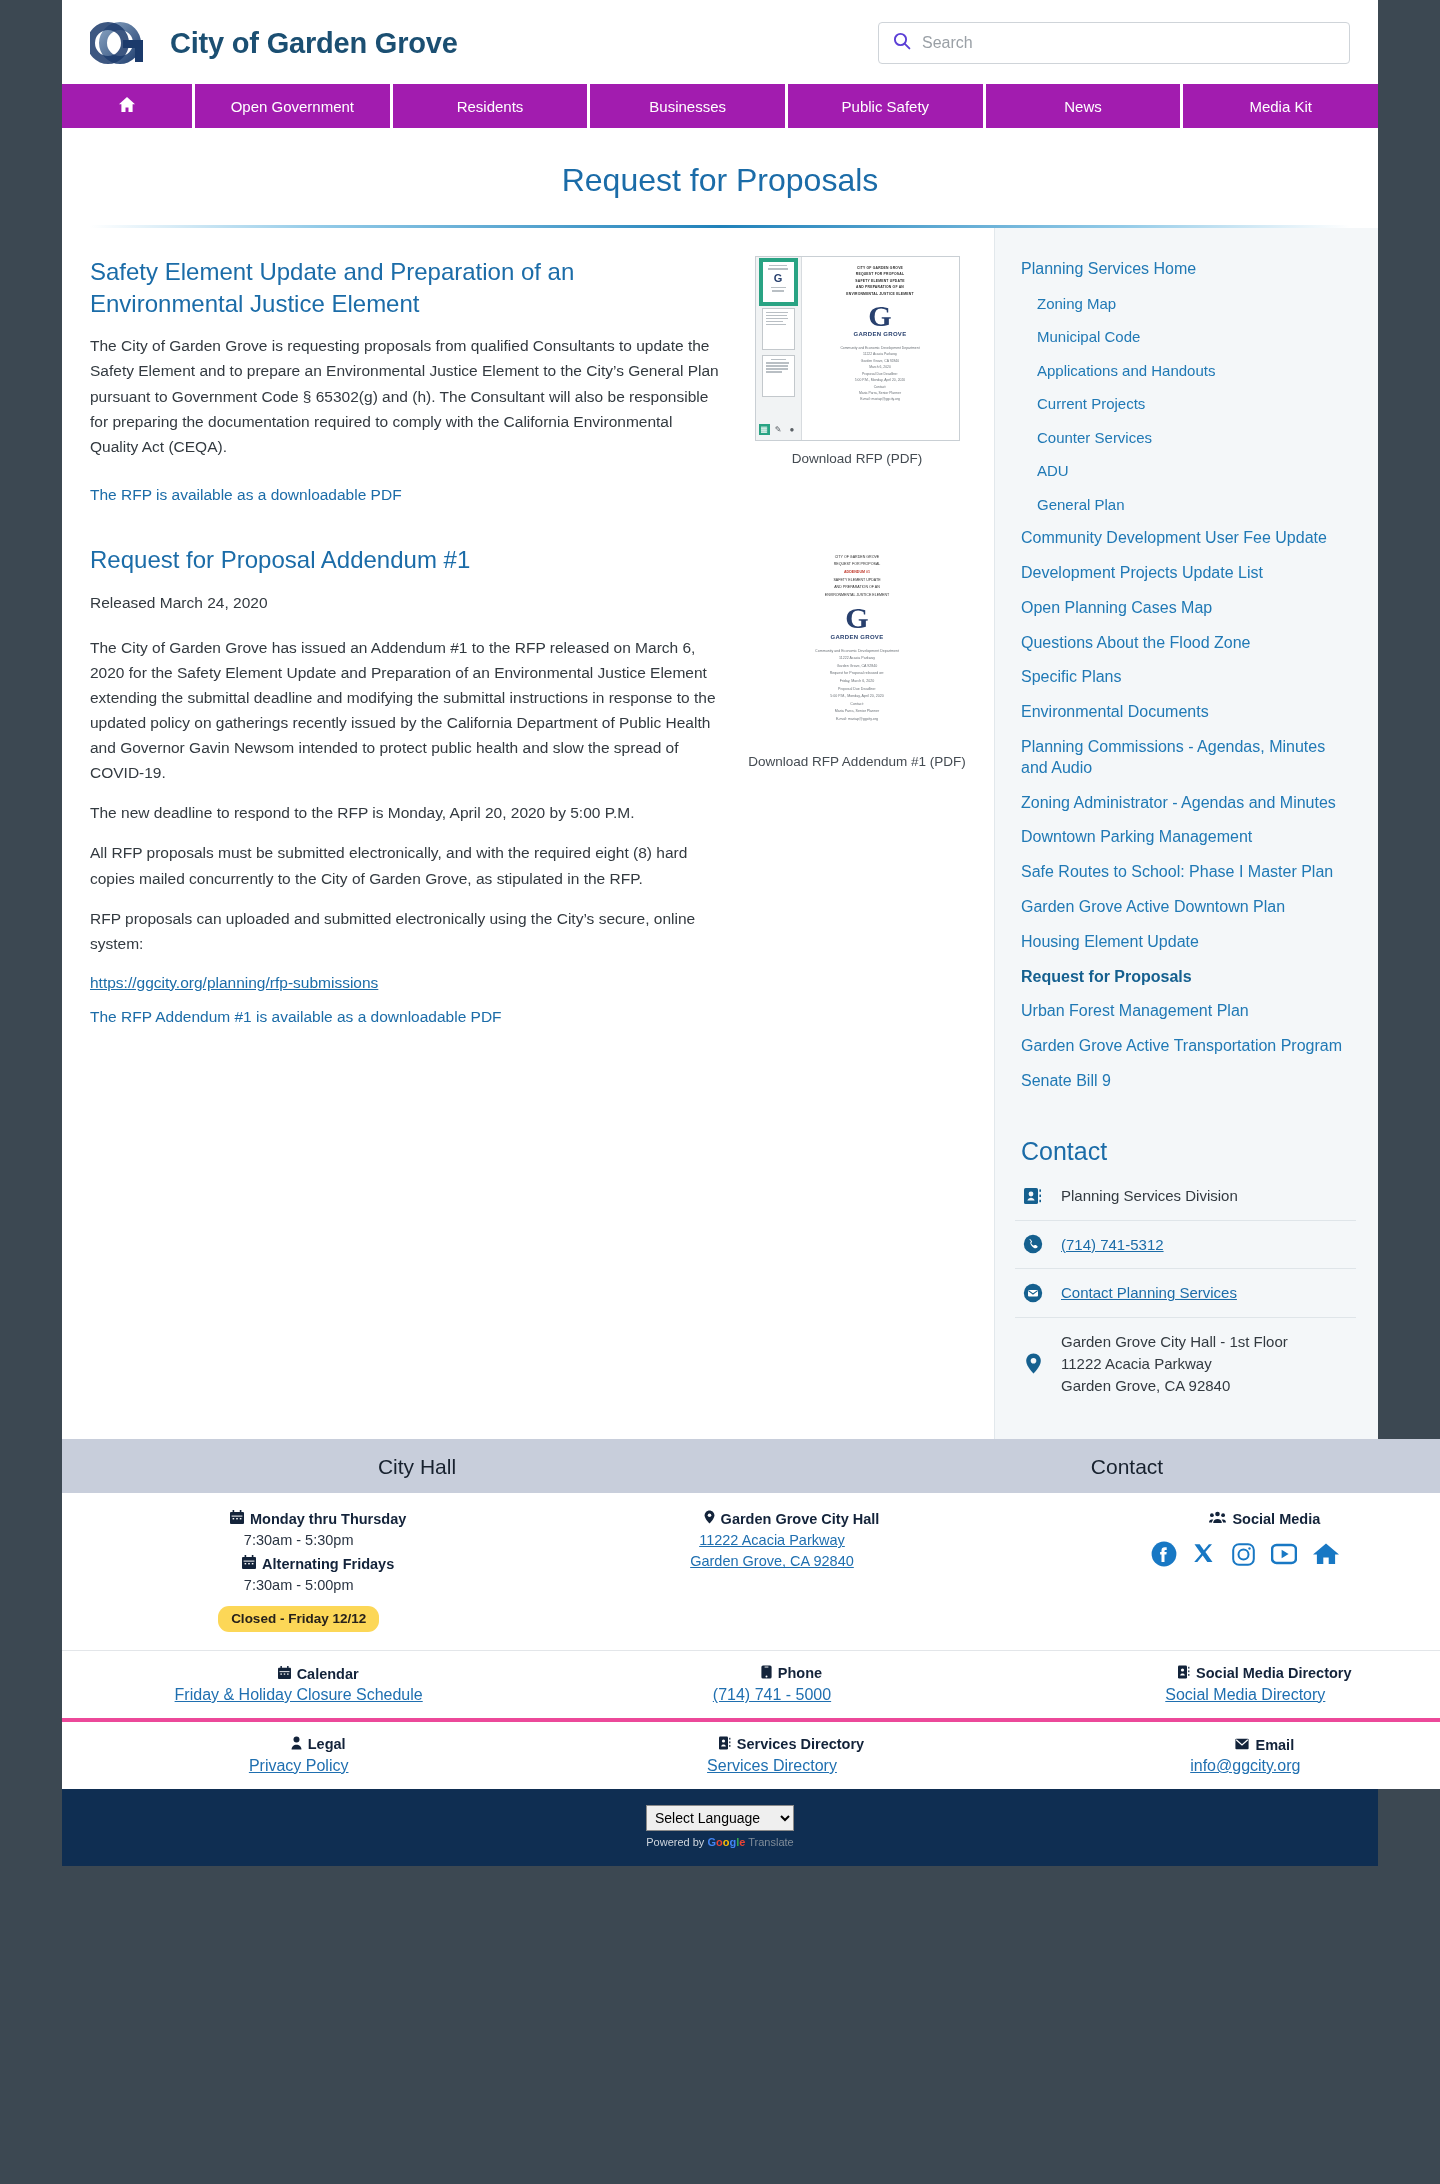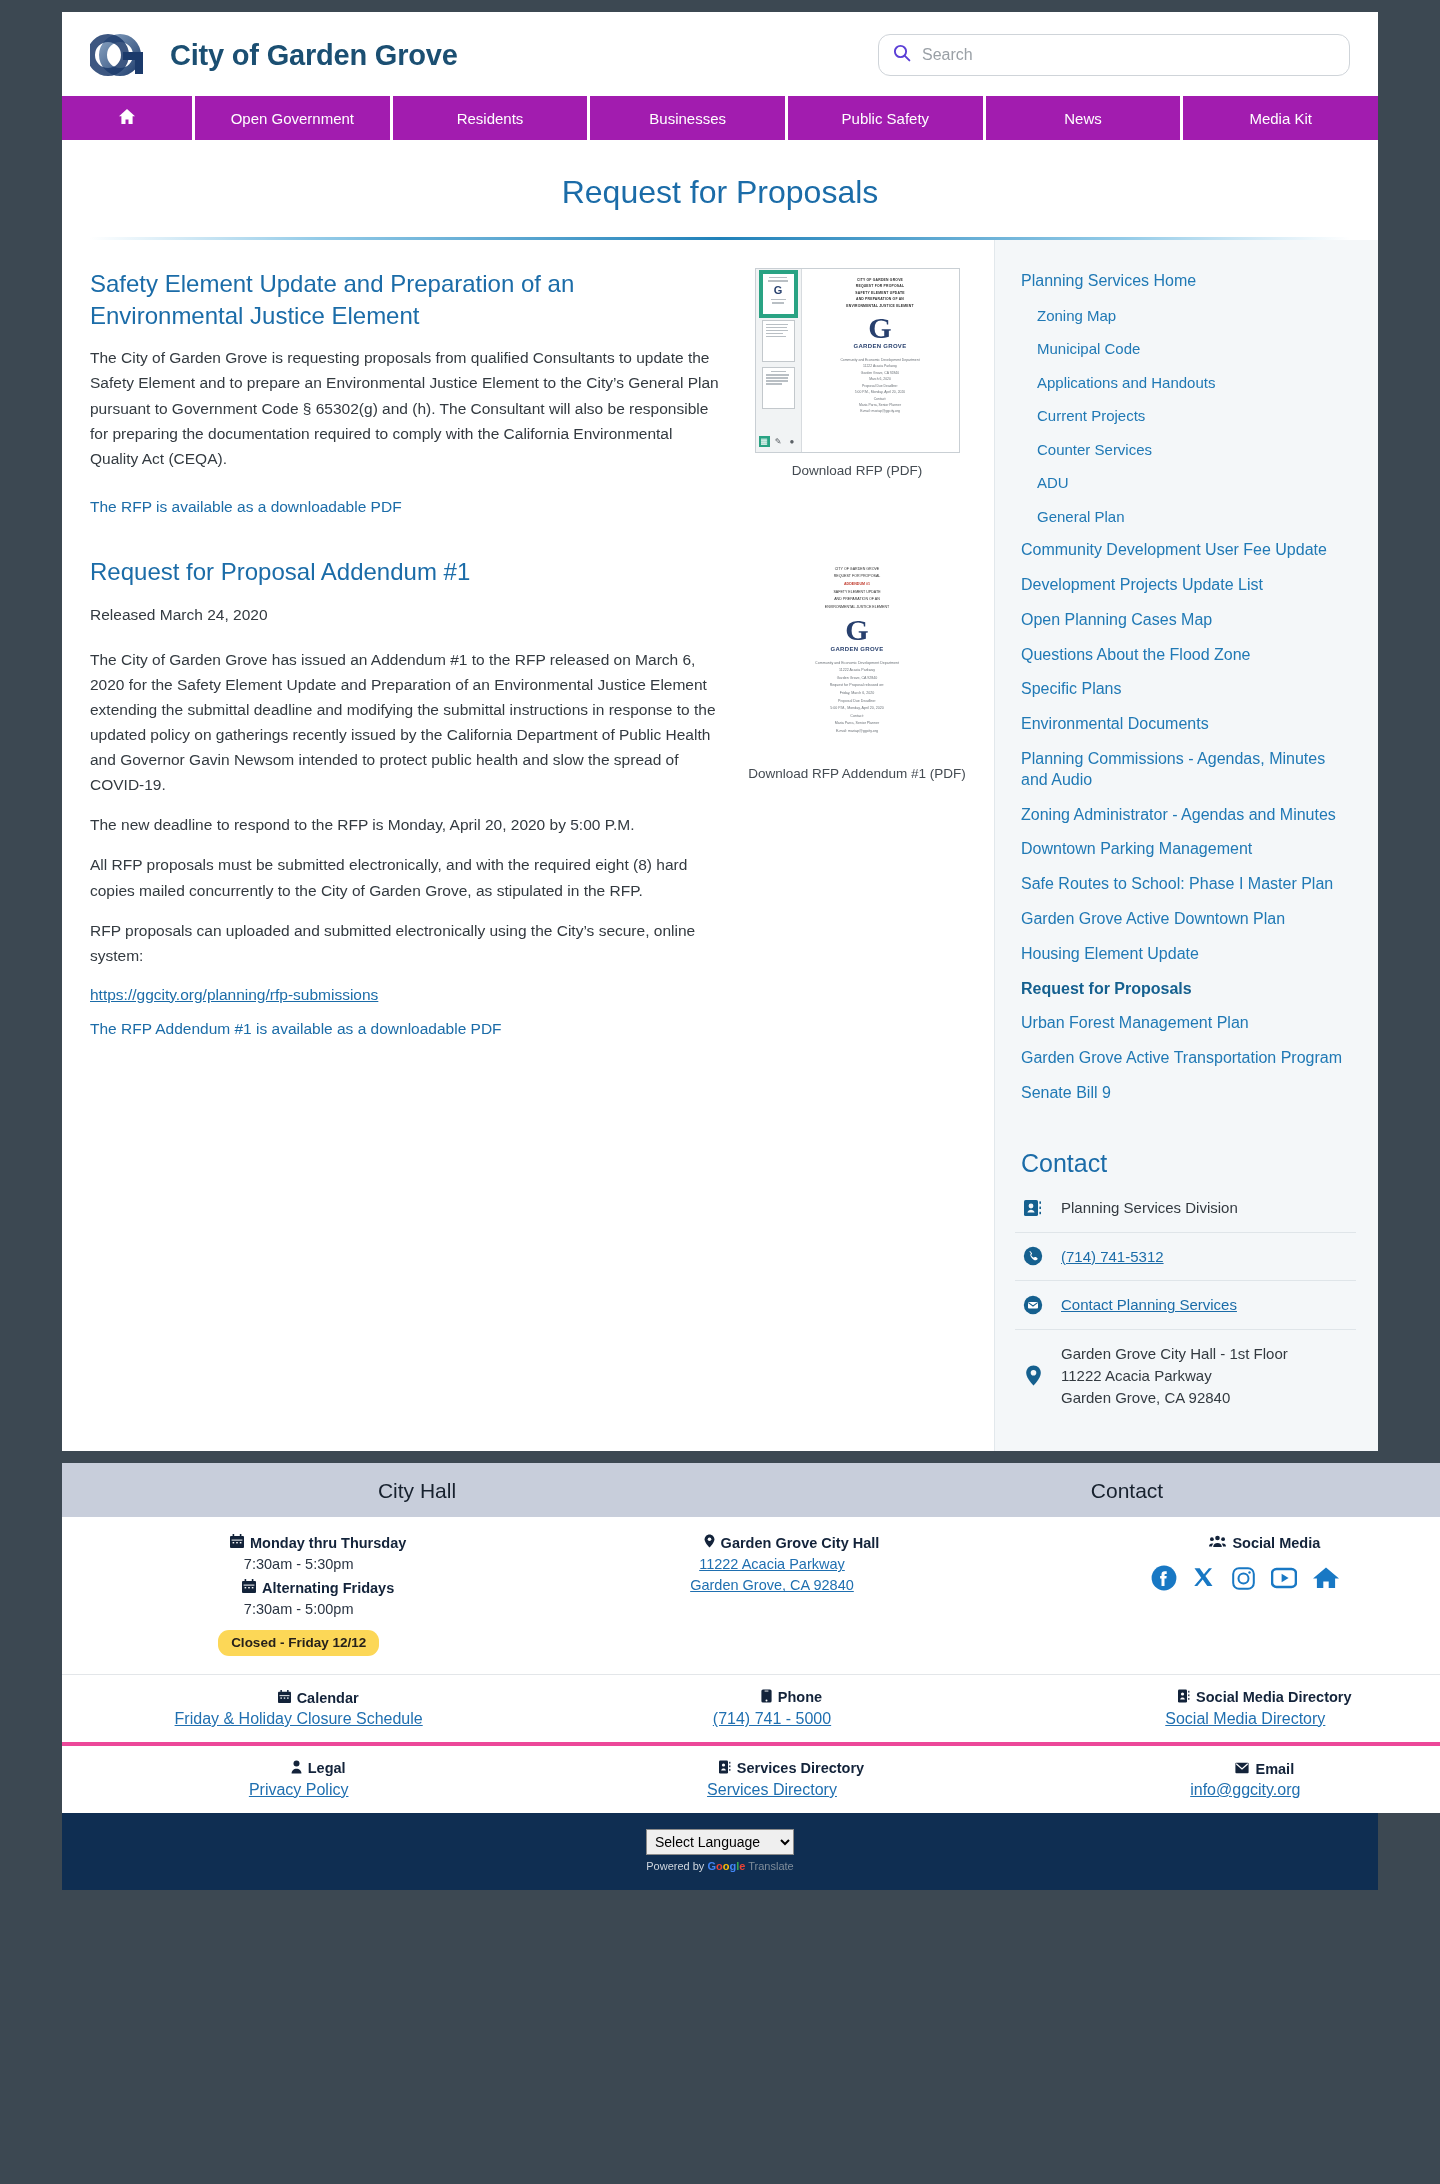--- a/index.html
+++ b/index.html
@@ -10,21 +10,21 @@
   }
   .viewport {
     width: 1440px;
     min-height: 2184px;
     background: #3c4852;
     padding: 0 62px 0 62px;
   }
   .page {
     width: 1316px;
     background: #ffffff;
-    margin: 12px auto;
+    margin: 0 auto;
   }
 
   
   .masthead {
     display: flex;
     align-items: center;
     padding: 18px 28px 16px 28px;
     background: #ffffff;
   }
   .brand {
@@ -49,21 +49,21 @@
   }
   .search-wrap {
     margin-left: auto;
     width: 472px;
   }
   .search-box {
     display: flex;
     align-items: center;
     gap: 11px;
     border: 1px solid #cfd4d9;
-    border-radius: 12px;
+    border-radius: 4px;
     background: #fff;
     padding: 0 14px;
     height: 42px;
   }
   .search-box svg { flex: 0 0 auto; }
   .search-input {
     border: none;
     outline: none;
     font-size: 16px;
     font-family: "Liberation Sans", sans-serif;

